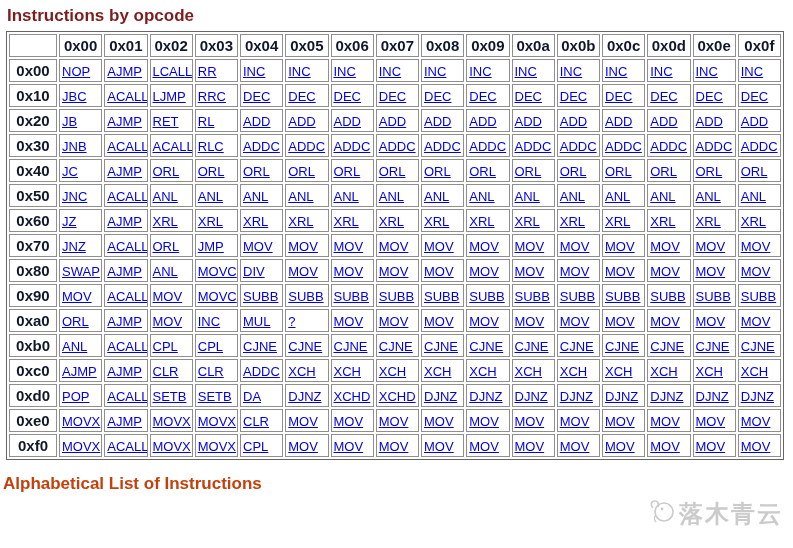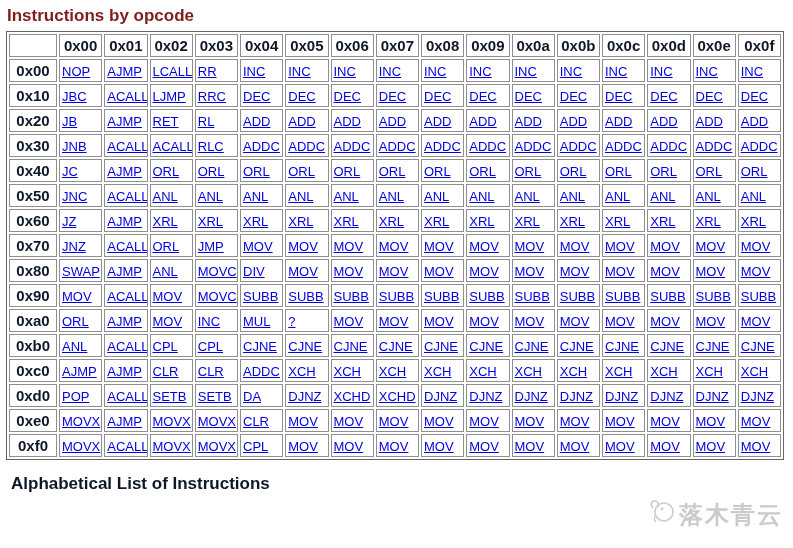--- a/index.html
+++ b/index.html
@@ -47,31 +47,30 @@
     padding: 0;
   }
   table.opcode col.rowhead { width: 48px; }
   table.opcode td a {
     font-size: 13px;
     color: #0000dd;
     text-decoration: underline;
   }
   .bottom-title {
     margin: 0;
-    padding: 14px 0 0 11px;
+    padding: 14px 0 0 3px;
     font-size: 17px;
     font-weight: bold;
-    color: #0f172a;
+    color: #c2410c;
   }
   .watermark {
     position: absolute;
     right: 10px;
     top: 498px;
     display: flex;
-    align-items: center;
     color: #c9c9c9;
     user-select: none;
     font-family: Liberation Mono, monospace;
   }
   .watermark .wm-text {
     font-size: 24px;
     font-weight: bold;
     letter-spacing: 2px;
     color: #cbcbcb;
   }

